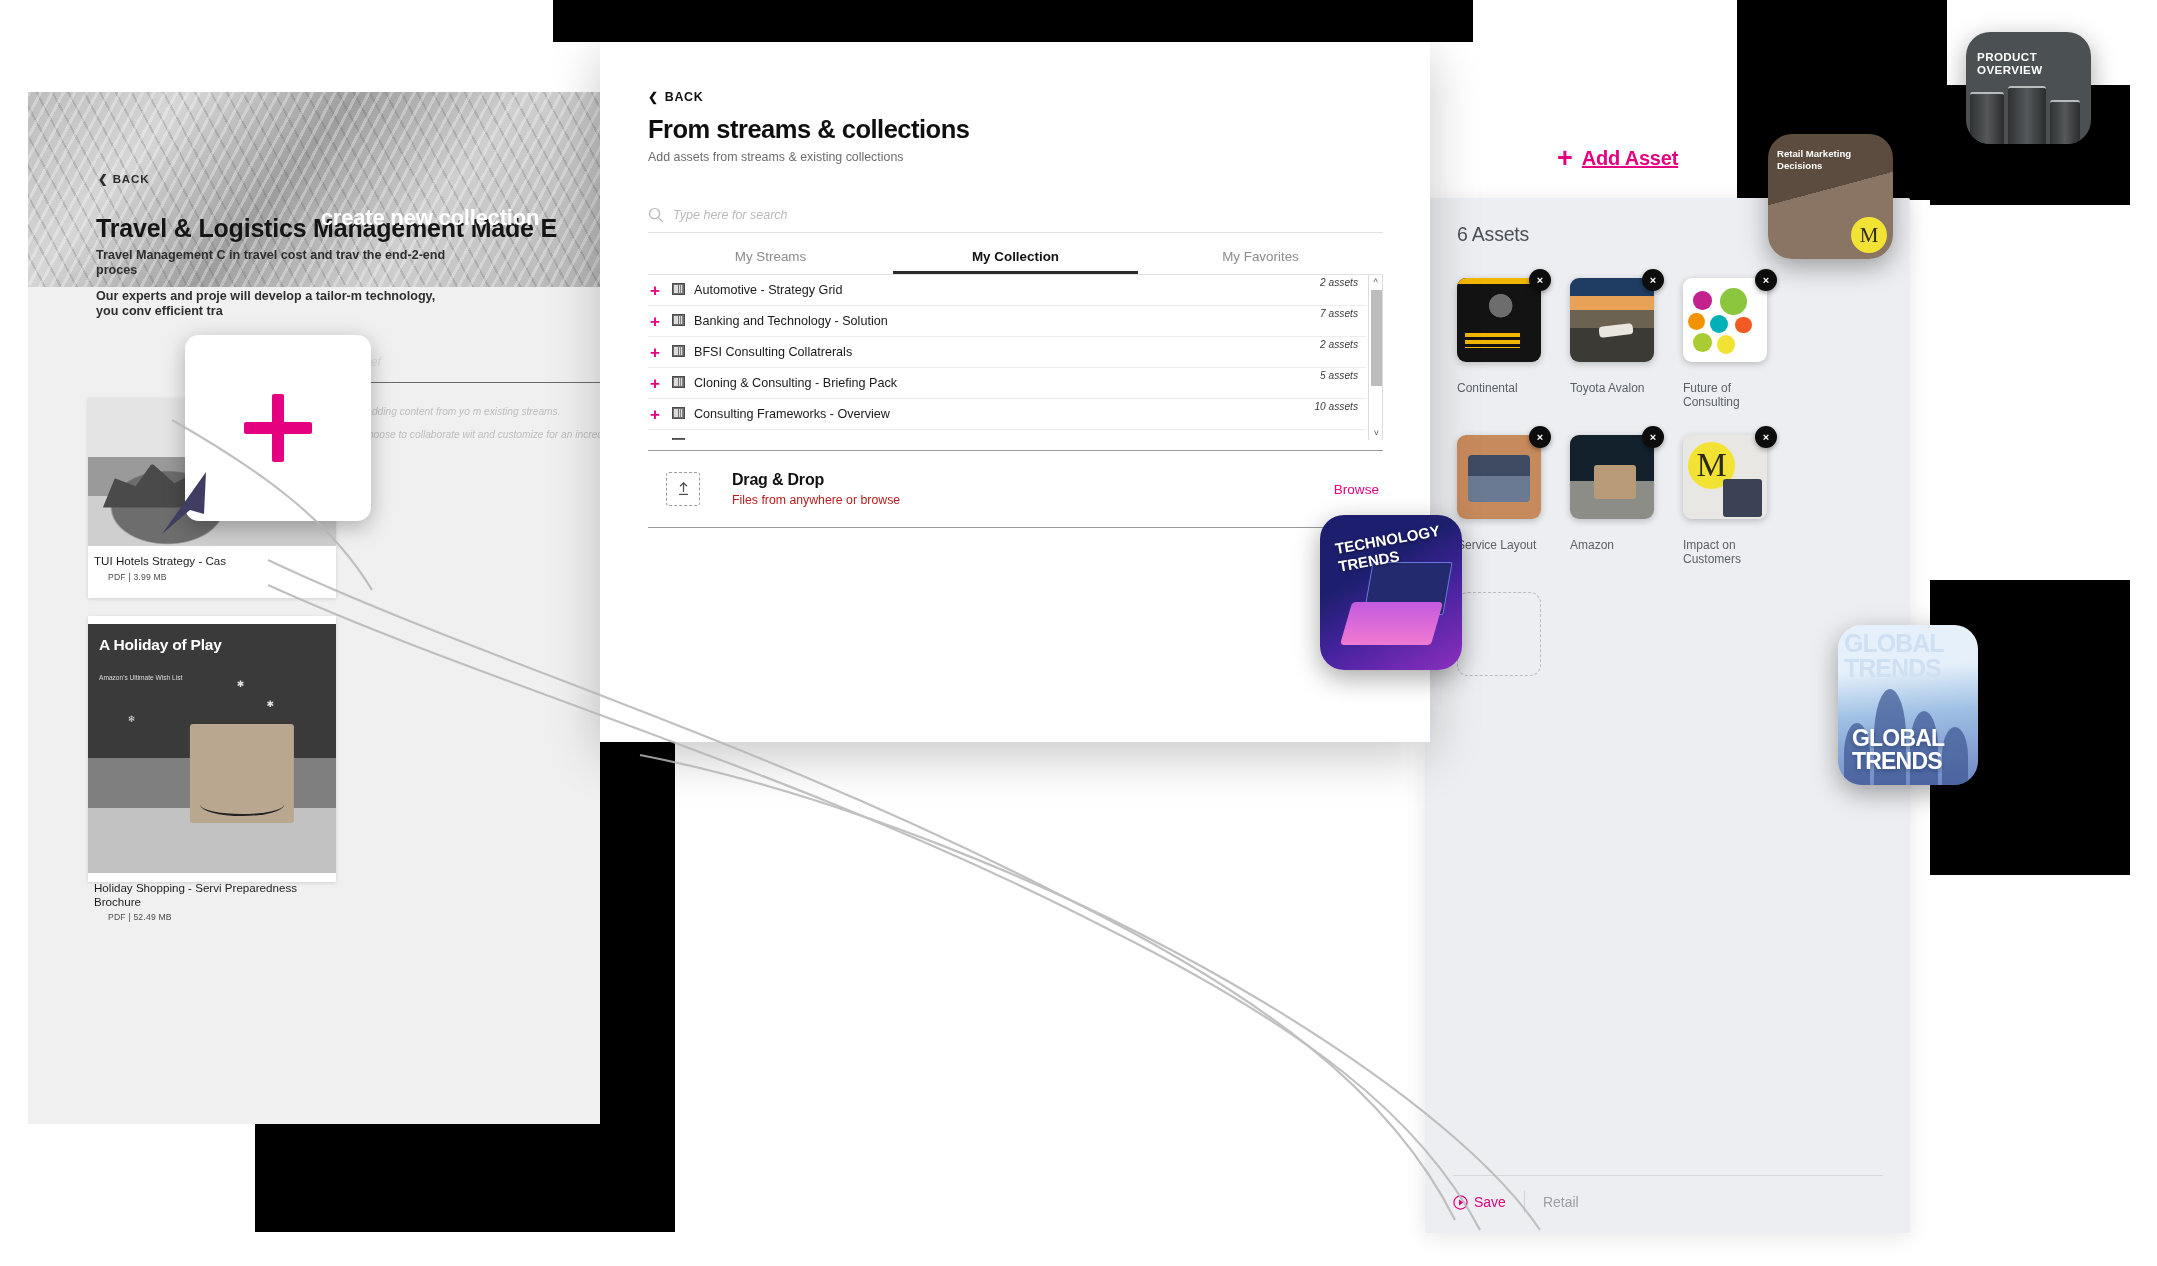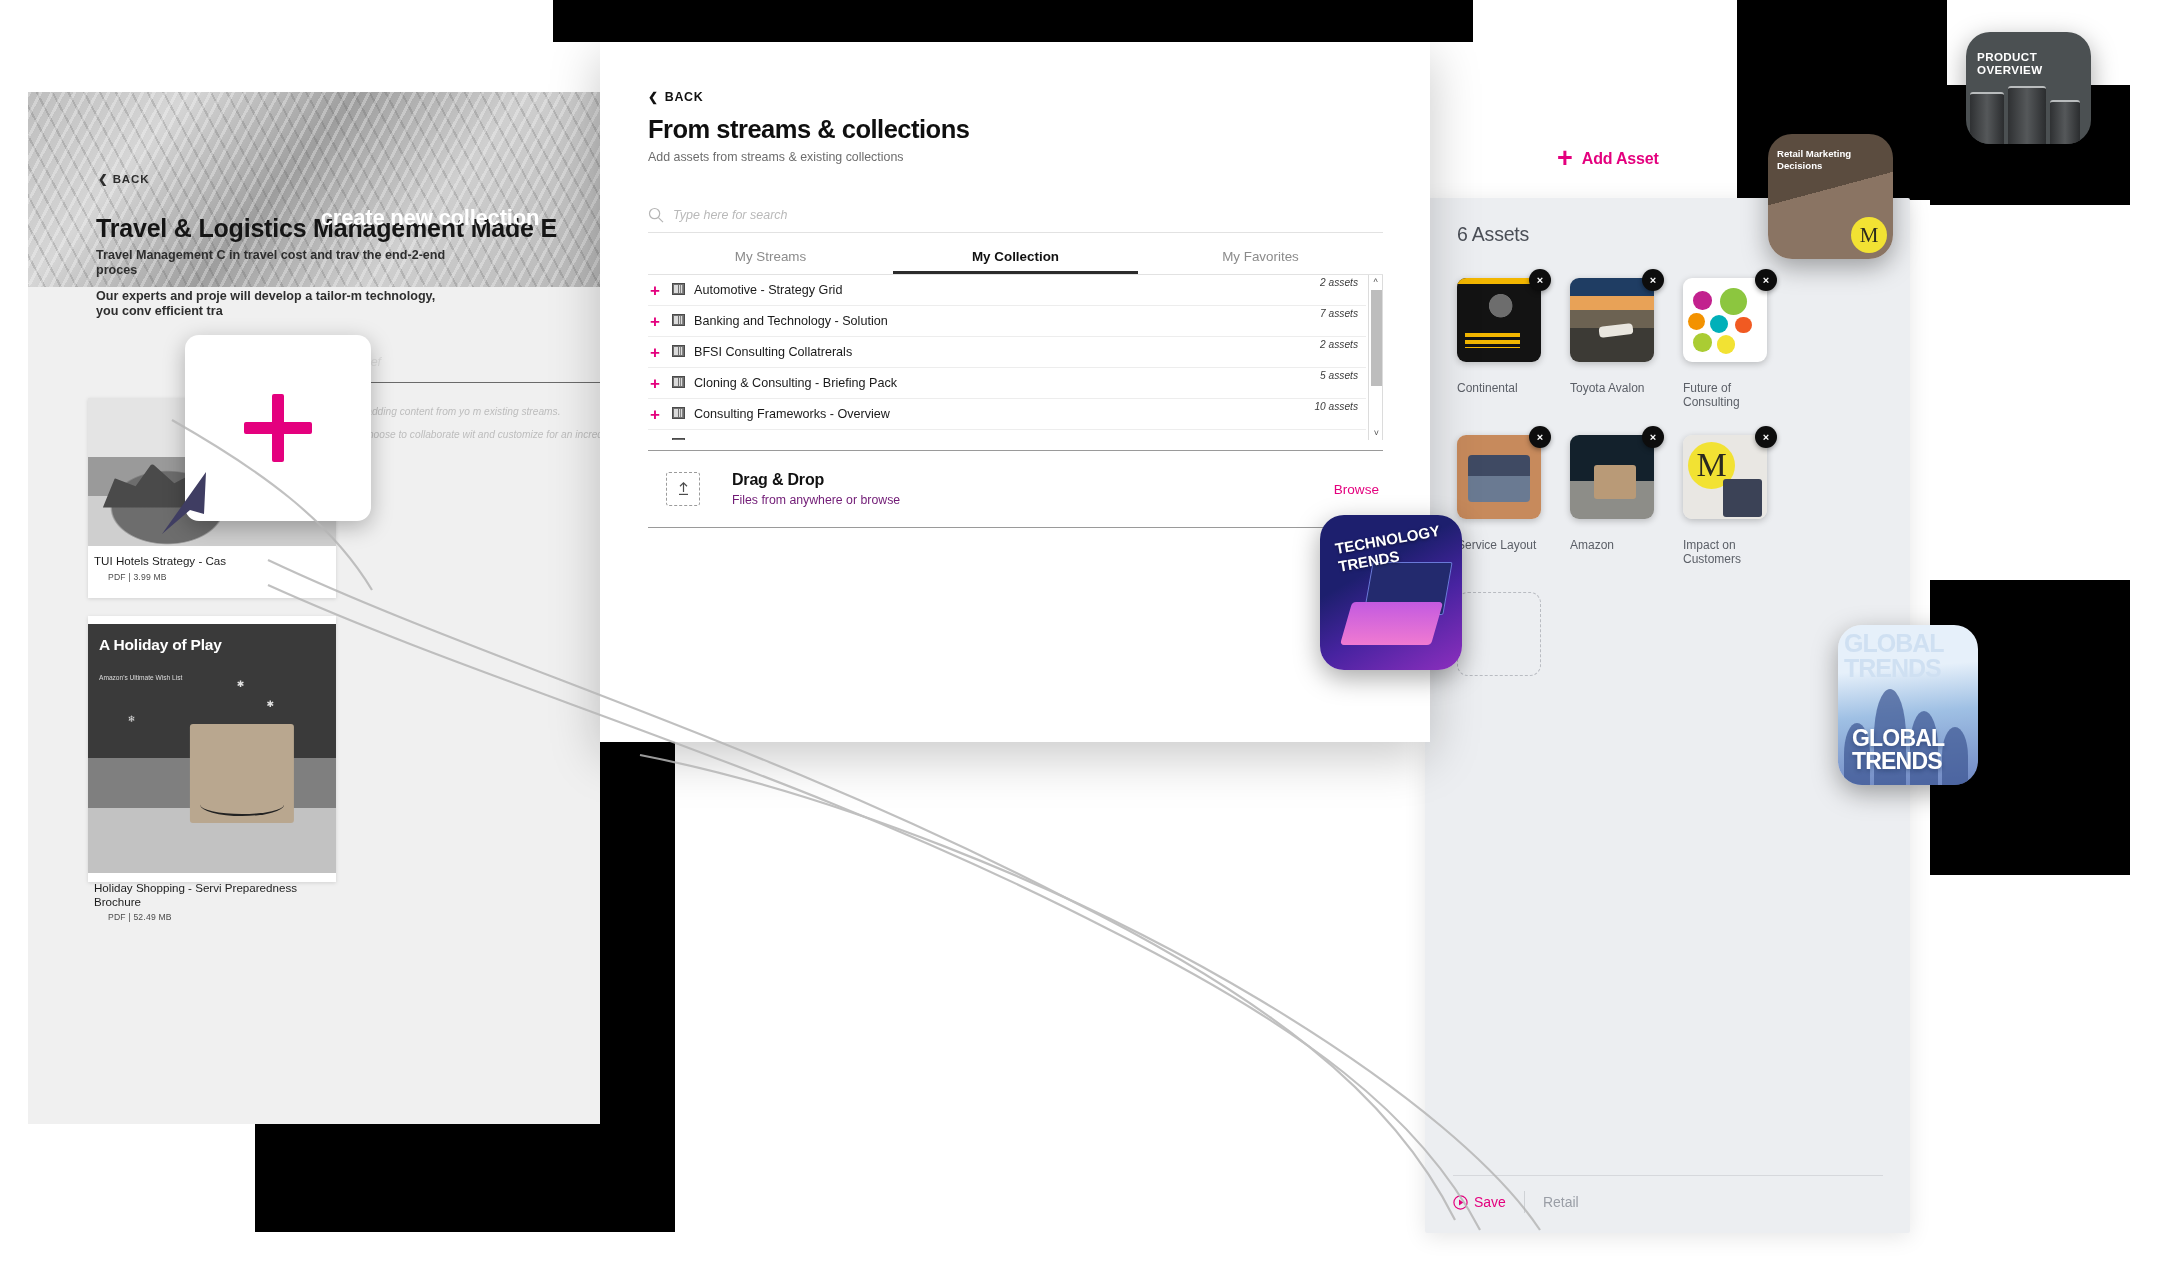--- a/index.html
+++ b/index.html
@@ -153,34 +153,34 @@
   .vscroll .thumbbar { position:absolute; left:2px; top:15px; width:11px; height:96px;
     background:#bdbdbd; }
 
   .m-drop { position:absolute; left:48px; top:408px; width:735px; height:78px;
     border-top:1px solid #9a9a9a; border-bottom:1px solid #9a9a9a; display:flex;
     align-items:center; }
   .drop-ico { width:34px; height:34px; border:1.5px dashed #9b9b9b; border-radius:3px;
     margin-left:18px; display:flex; align-items:center; justify-content:center; }
   .drop-txt { margin-left:32px; }
   .drop-txt .t1 { font-size:16px; font-weight:700; color:#111; letter-spacing:-.2px; }
-  .drop-txt .t2 { font-size:12.3px; color:#701a75; margin-top:4px; }
+  .drop-txt .t2 { font-size:12.3px; color:#b91c1c; margin-top:4px; }
   .browse { position:absolute; right:4px; top:50%; transform:translateY(-50%);
     color:#e4007e; font-size:13.6px; cursor:pointer; }
 
   
   .rpanel {
     position:absolute; left:1425px; top:198px; width:485px; height:1035px;
     background:#eceef1; border-radius:2px; z-index:20;
     box-shadow: 0 4px 22px rgba(0,0,0,.10);
   }
   .add-asset { position:absolute; left:1557px; top:145px; z-index:70;
     display:flex; align-items:center; gap:9px; }
   .add-asset .pl { color:#e4007e; font-size:27px; font-weight:700; line-height:1; }
-  .add-asset .tx { color:#e4007e; font-size:16px; font-weight:700; letter-spacing:-.2px; }
+  .add-asset .tx { color:#e4007e; font-size:20px; font-weight:700; letter-spacing:-.2px;text-decoration:underline; }
 
   .assets-count { position:absolute; left:32px; top:25px; font-size:19.5px;
     color:#4b4f57; letter-spacing:-.2px; }
   .grid { position:absolute; left:32px; top:80px; width:430px;
     display:flex; flex-wrap:wrap; gap:0px; }
   .cell { width:113px; margin-bottom:26px; position:relative; }
   .tile { width:84px; height:84px; border-radius:9px; position:relative;
     box-shadow:0 2px 7px rgba(0,0,0,.22); overflow:hidden; }
   .tile.empty { box-shadow:none; border:1.6px dashed #b9bcc2; background:transparent;
     border-radius:11px; }

